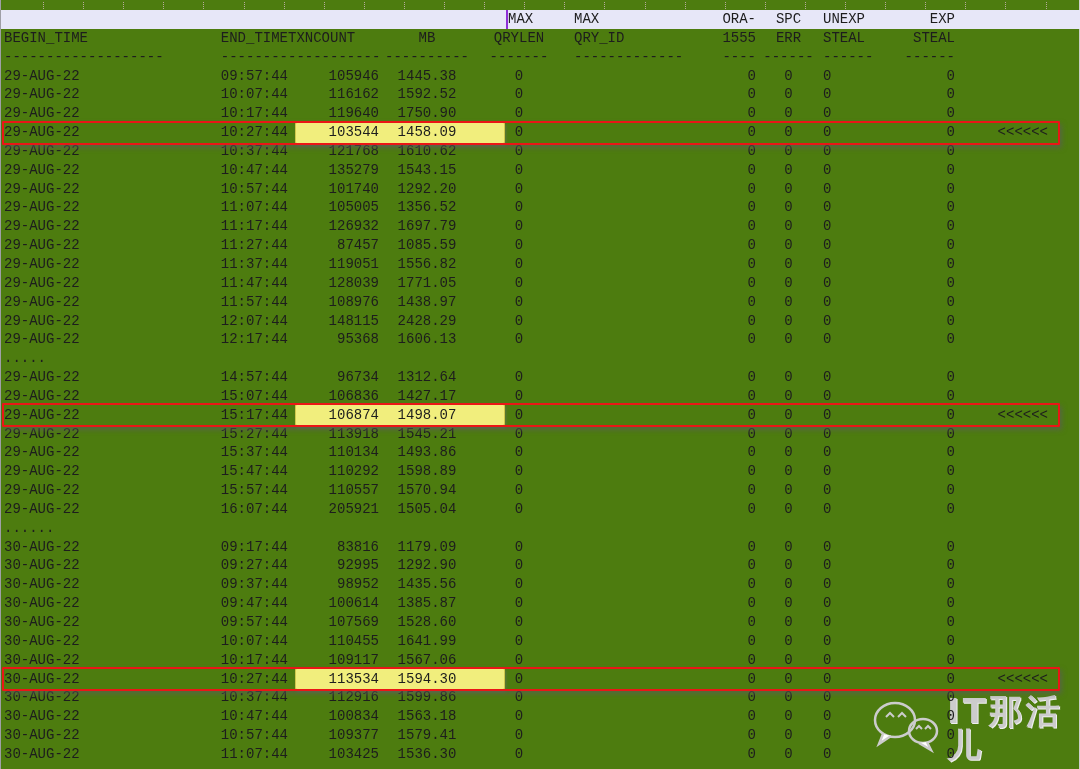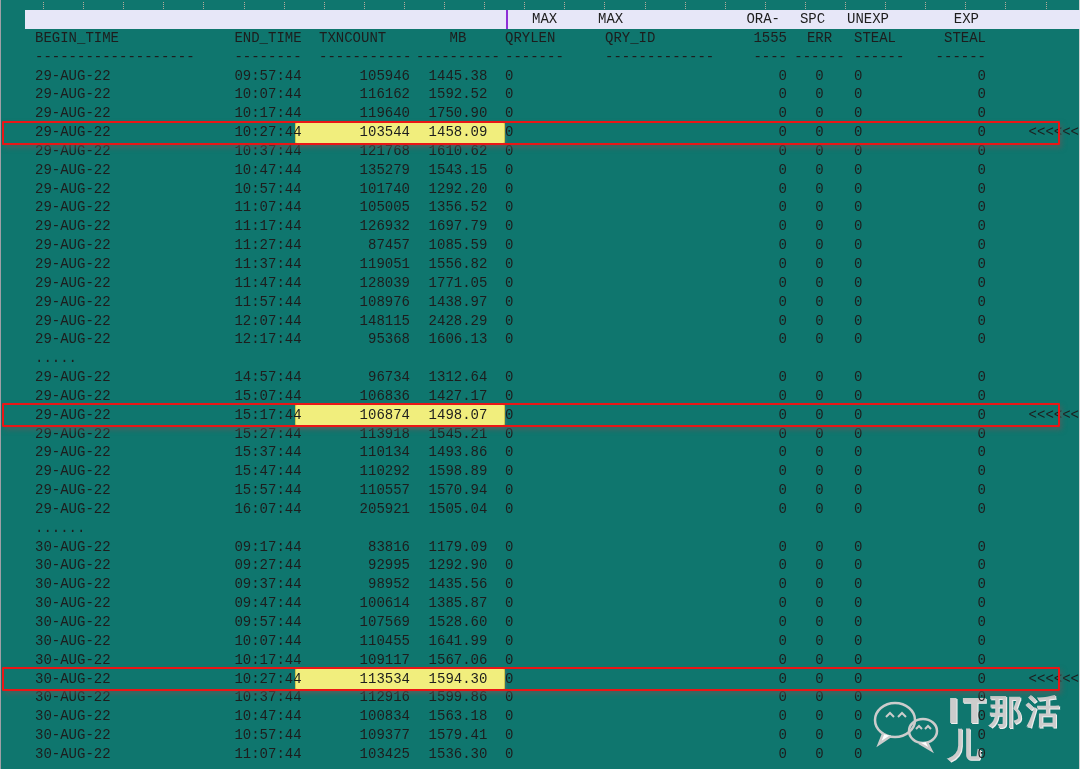--- a/index.html
+++ b/index.html
@@ -1,38 +1,37 @@
 <!DOCTYPE html>
 <html><head>
 <meta charset="utf-8">
 <style>
   html,body{margin:0;padding:0;background:#ffffff;}
   #pane{
     position:relative;
     width:1080px;height:769px;
-    background:#0f766e;
+    background:#4d7c0f;
     border-left:1px solid #9f9fa6;
     box-sizing:border-box;
     font-family:"Liberation Mono","DejaVu Sans Mono",monospace;
     font-size:14px;
     color:#1d1d1d;
     overflow:hidden;
-    padding-left:24px;
   }
   #pane:after{content:"";position:absolute;right:0;top:0;bottom:0;width:1px;background:#cfcfcf;}
   .ruler-tick{position:absolute;top:2px;height:27px;width:0;border-left:1px dotted #b5ab9a;z-index:0;}
-  .line{display:flex;height:18.85px;line-height:18.85px;white-space:pre;position:relative;z-index:2;margin-left:8px;}
+  .line{display:flex;height:18.85px;line-height:18.85px;white-space:pre;position:relative;z-index:2;margin-left:1px;}
   .line.active{background:#e7e7f8;margin-left:0;padding-left:1px;width:1079px;z-index:1;}
   .cell{flex:none;box-sizing:border-box;overflow:visible;}
   .c0{width:184px;text-align:left;padding-left:2px;}
-  .c1{width:102px;text-align:center;}
+  .c1{width:102px;text-align:right;}
   .c2{width:94px;text-align:right;padding-right:3px;}
   .c2.left{text-align:left;padding-right:0;}
   .c3{width:92px;text-align:center;padding-right:2px;}
-  .c4{width:92px;text-align:left;padding-right:2px;}
+  .c4{width:92px;text-align:center;padding-right:2px;}
   .c4.h1l{text-align:left;padding-left:34px;padding-right:0;}
   .c5{width:121px;text-align:left;padding-left:8px;}
   .c6{width:69px;text-align:right;}
   .c7{width:67px;text-align:center;padding-right:2px;}
   .c8{width:67px;padding-right:1px;}
   .c9{width:67px;text-align:right;padding-right:2px;}
   .c10{width:106px;text-align:right;padding-right:15px;}
   .topstrip{height:10px;}
   .caret{position:absolute;left:505px;top:10px;width:2px;height:19px;background:#8e2fd6;z-index:3;}
   .hl-yellow{

